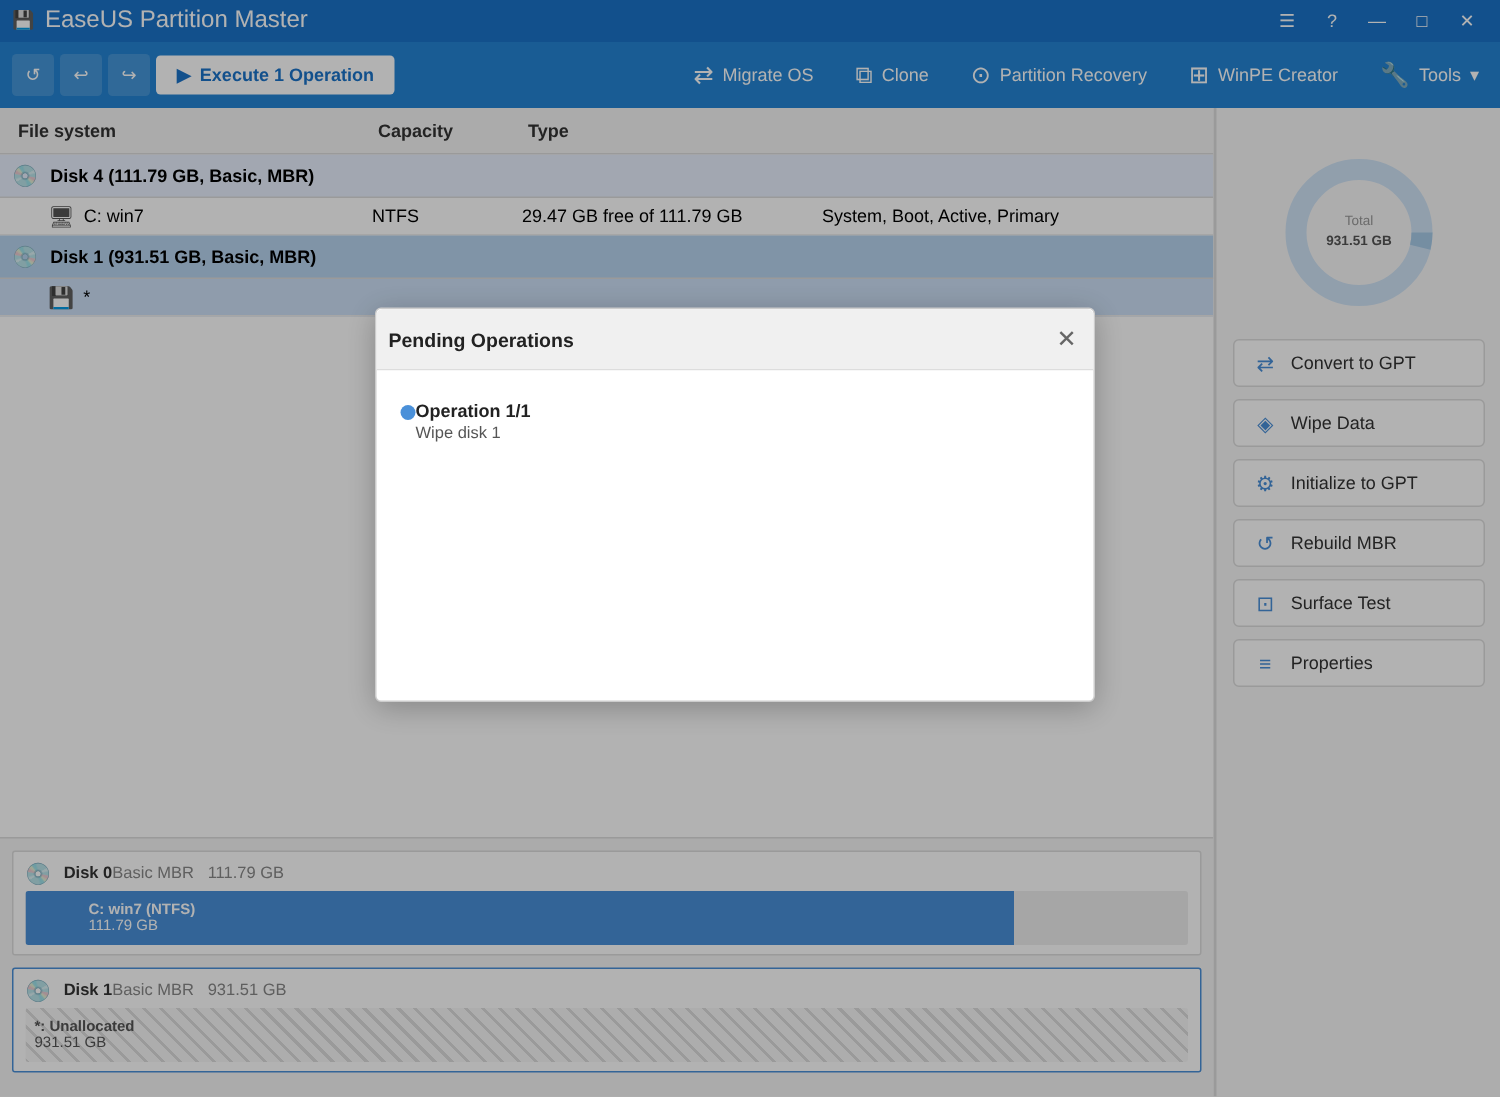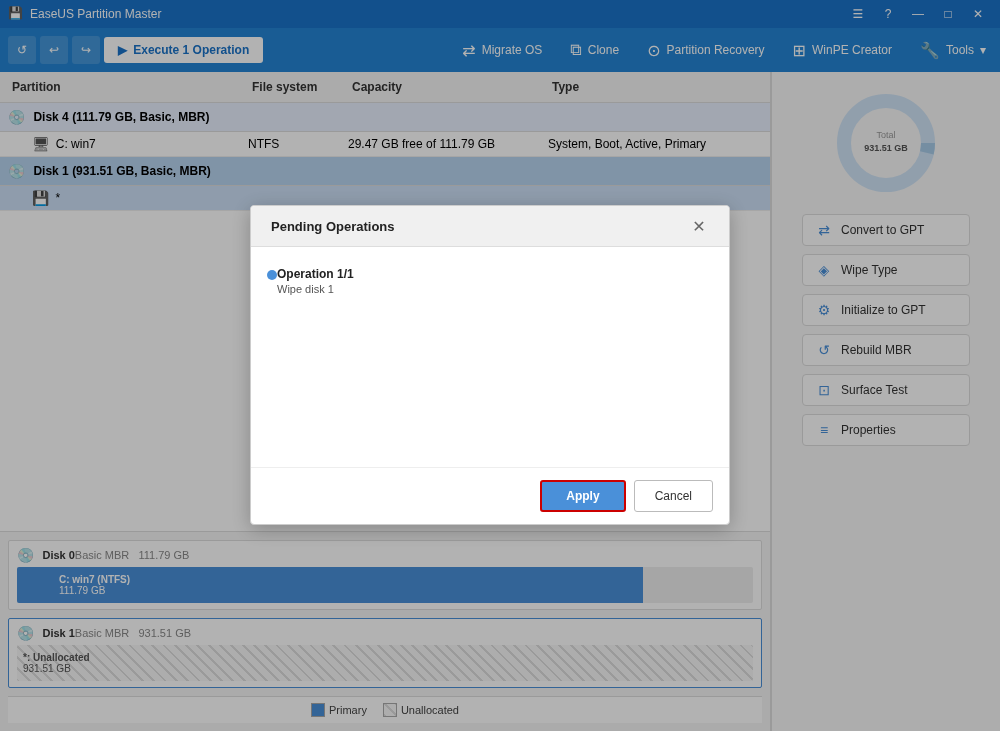--- a/index.html
+++ b/index.html
@@ -9,21 +9,21 @@
     .title-bar {
       background: #1a73c9;
       color: white;
       height: 28px;
       display: flex;
       align-items: center;
       padding: 0 8px;
       user-select: none;
     }
     .title-bar-icon { width: 16px; height: 16px; margin-right: 6px; }
-    .title-bar-title { font-size: 12px; flex: 1; }
+    .title-bar-title { font-size: 16px; flex: 1; }
     .title-bar-controls { display: flex; gap: 2px; }
     .title-bar-btn {
       width: 28px; height: 28px;
       display: flex; align-items: center; justify-content: center;
       cursor: pointer; color: white; font-size: 12px;
     }
 
     
     .toolbar {
       background: #2585d4;
@@ -174,26 +174,26 @@
     .legend-unalloc { background: repeating-linear-gradient(
         45deg,
         #ddd,
         #ddd 2px,
         #f8f8f8 2px,
         #f8f8f8 8px
       ); }
 
     
     .right-panel {
-      width: 229px;
+      width: 190px;
       background: #f8f8f8;
       border-left: 1px solid #ddd;
       display: flex; flex-direction: column;
       align-items: center;
-      padding: 16px 12px;
+      padding: 28px 12px;
     }
 
     .donut-chart {
       width: 110px; height: 110px;
       margin-bottom: 16px;
     }
 
     .action-btn {
       width: 168px;
       padding: 7px 12px;
@@ -222,21 +222,21 @@
       border: 1px solid #ccc;
       border-radius: 4px;
       width: 480px;
       box-shadow: 0 4px 20px rgba(0,0,0,0.25);
       position: absolute;
       top: 205px; left: 250px;
     }
 
     .modal-header {
       background: #f0f0f0;
-      padding: 10px 20px;
+      padding: 10px 8px;
       display: flex; align-items: center; justify-content: space-between;
       border-bottom: 1px solid #ddd;
       border-radius: 4px 4px 0 0;
     }
     .modal-title { font-size: 13px; font-weight: 600; color: #222; }
     .modal-close {
       cursor: pointer; color: #666; font-size: 16px;
       width: 20px; height: 20px; display: flex; align-items: center; justify-content: center;
     }
 
@@ -335,21 +335,20 @@
       <span>▾</span>
     </div>
   </div>
 </div>
 
 <div class="main-layout">
 
   <div class="left-panel">
 
     <div class="table-header">
-      <div class="col-header">Partition</div>
       <div class="col-header">File system</div>
       <div class="col-header">Capacity</div>
       <div class="col-header">Type</div>
     </div>
 
     <div class="table-body">
 
       <div class="disk-row">
         <span class="disk-icon">💿</span>
         <span>Disk 4 (111.79 GB, Basic, MBR)</span>
@@ -410,49 +409,39 @@
           </span>
         </div>
         <div class="disk-viz-bar">
           <div class="disk-viz-segment-hatch">
             <div style="font-size:10px;font-weight:700;">*: Unallocated</div>
             <div style="font-size:10px;">931.51 GB</div>
           </div>
         </div>
       </div>
 
-      <div class="legend">
-        <div class="legend-item">
-          <div class="legend-color legend-primary"></div>
-          <span>Primary</span>
-        </div>
-        <div class="legend-item">
-          <div class="legend-color legend-unalloc"></div>
-          <span>Unallocated</span>
-        </div>
-      </div>
     </div>
   </div>
 
   <div class="right-panel">
 
     <svg class="donut-chart" viewBox="0 0 110 110">
       <circle cx="55" cy="55" r="42" fill="none" stroke="#d0e4f7" stroke-width="14"></circle>
       <circle cx="55" cy="55" r="42" fill="none" stroke="#a8cce8" stroke-width="14" stroke-dasharray="10 254" stroke-dashoffset="0"></circle>
       <text x="55" y="50" text-anchor="middle" font-size="9" fill="#999">Total</text>
       <text x="55" y="63" text-anchor="middle" font-size="9" fill="#555" font-weight="600">931.51 GB</text>
     </svg>
 
     <button class="action-btn">
       <span class="action-btn-icon">⇄</span>
       <span>Convert to GPT</span>
     </button>
     <button class="action-btn">
       <span class="action-btn-icon">◈</span>
-      <span>Wipe Type</span>
+      <span>Wipe Data</span>
     </button>
     <button class="action-btn">
       <span class="action-btn-icon">⚙</span>
       <span>Initialize to GPT</span>
     </button>
     <button class="action-btn">
       <span class="action-btn-icon">↺</span>
       <span>Rebuild MBR</span>
     </button>
     <button class="action-btn">
@@ -474,18 +463,14 @@
     </div>
     <div class="modal-body">
       <div class="operation-item">
         <div class="op-dot"></div>
         <div>
           <div class="op-title">Operation 1/1</div>
           <div class="op-desc">Wipe disk 1</div>
         </div>
       </div>
     </div>
-    <div class="modal-footer">
-      <button class="btn-apply">Apply</button>
-      <button class="btn-cancel">Cancel</button>
-    </div>
   </div>
 </div>
 
 </body></html>

